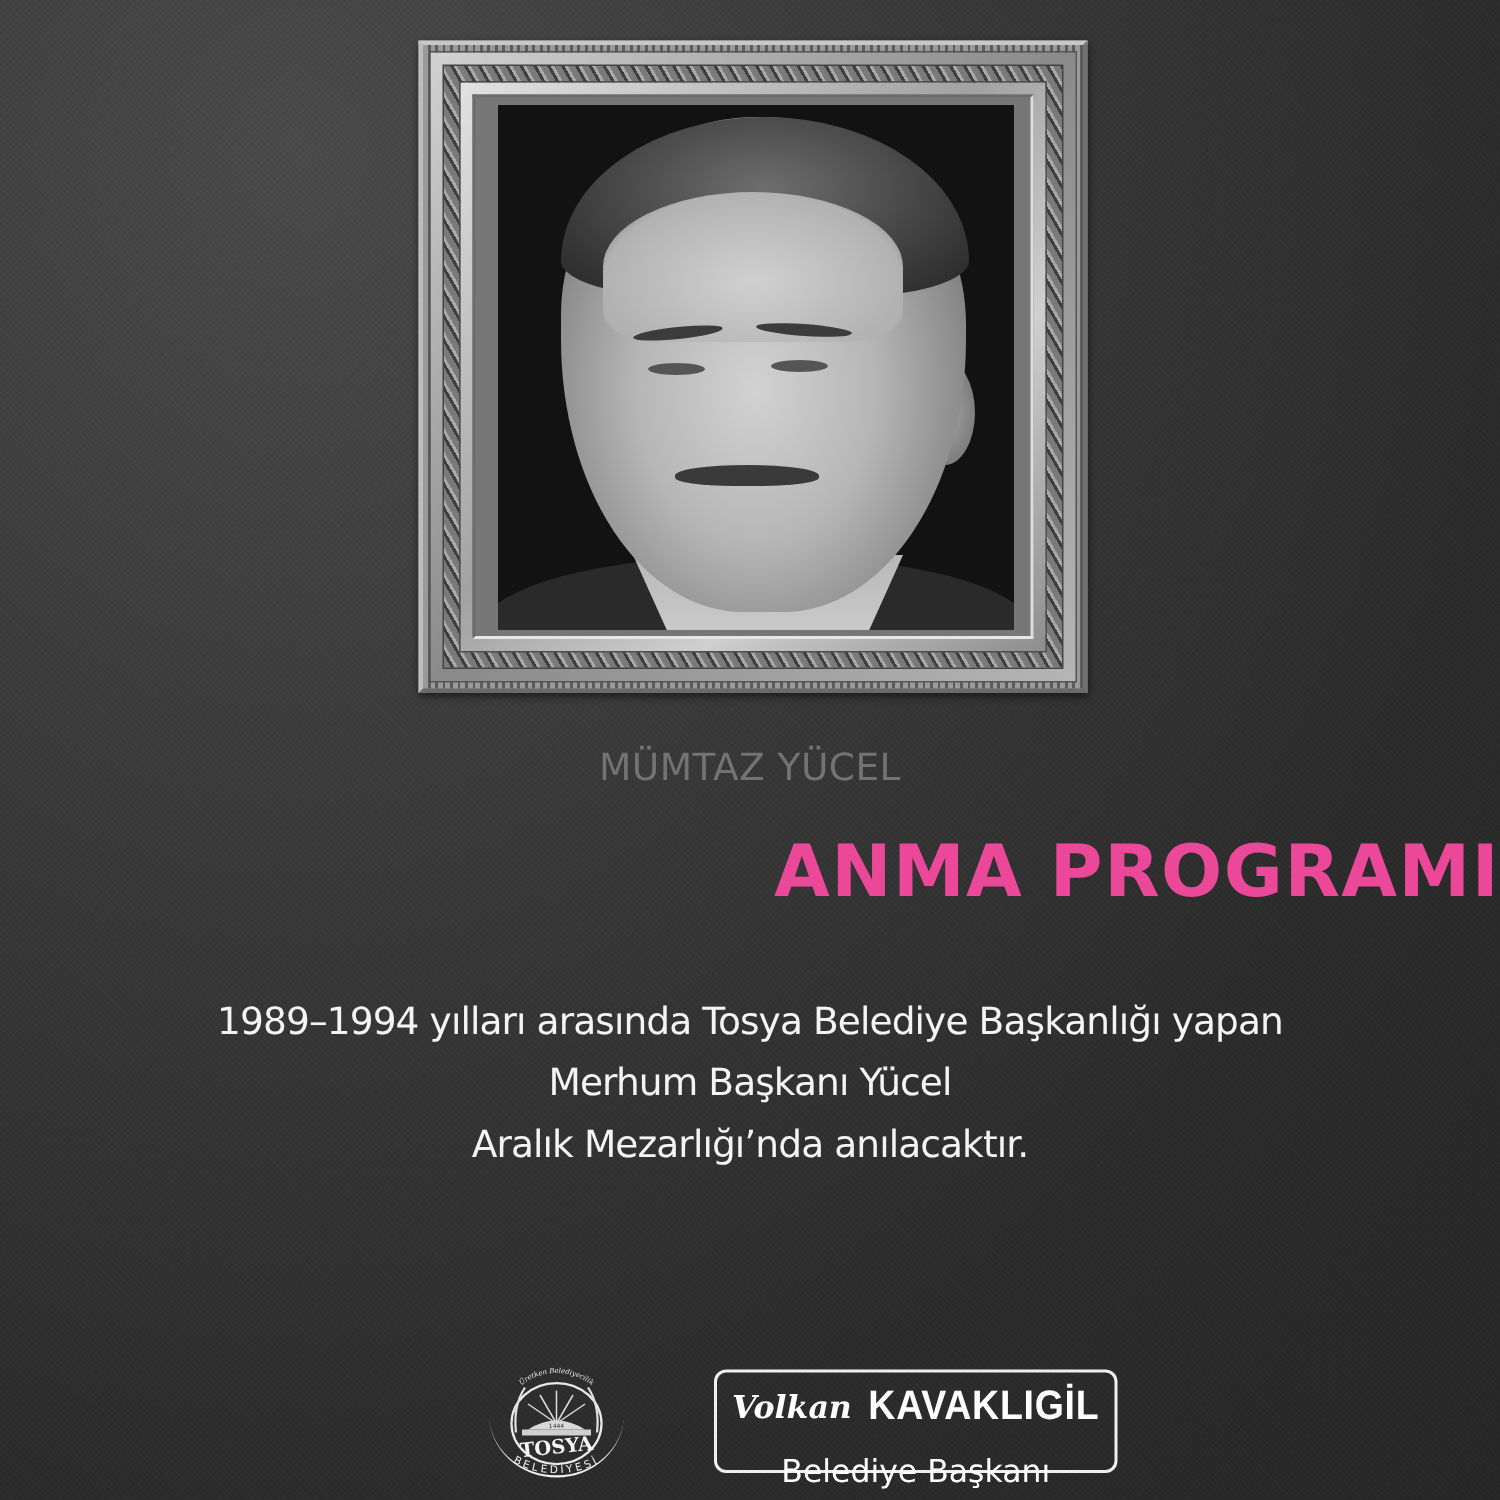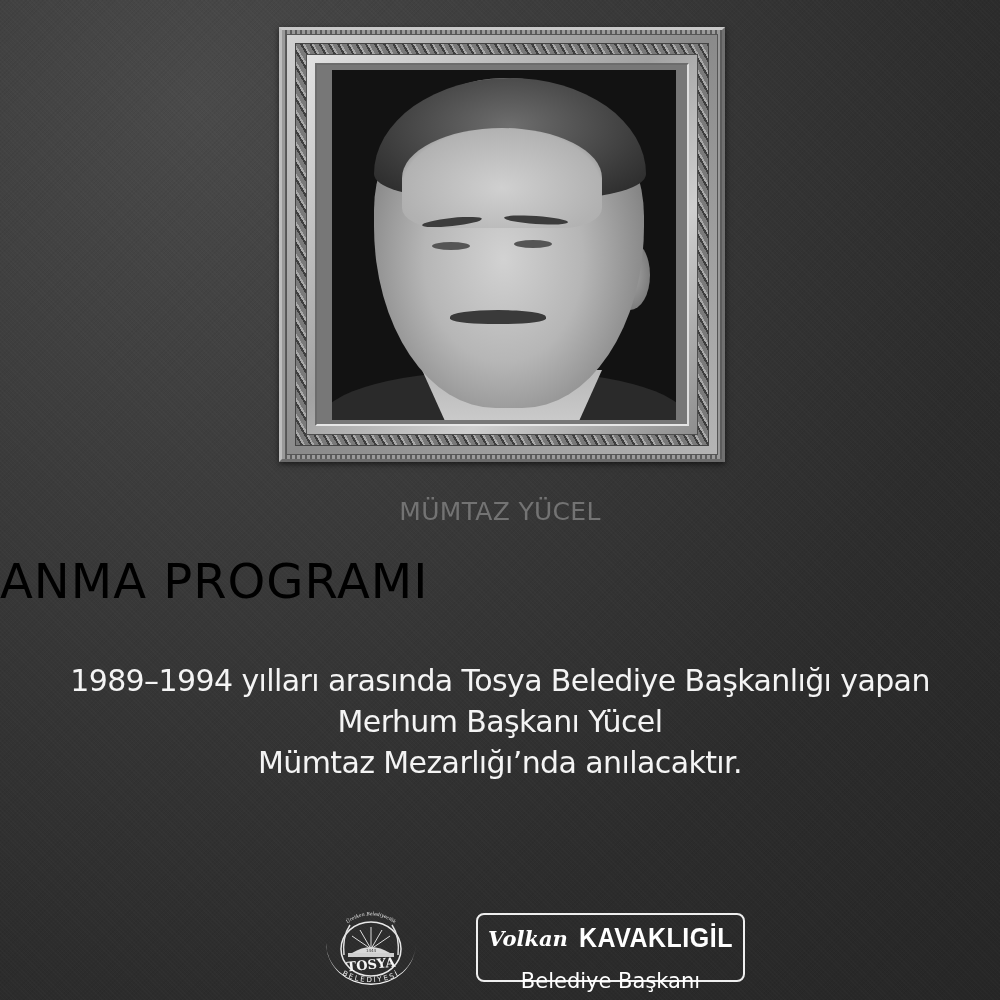--- a/index.html
+++ b/index.html
@@ -80,27 +80,27 @@
     background: #8f8f8f;
   }
 
   
   .subtitle {
     position: absolute; left: 0; right: 0; top: 497px; text-align: center;
     font-family: "DejaVu Sans", sans-serif; font-size: 25px; font-weight: 500;
     color: #737373; letter-spacing: 0.3px;
   }
   .title {
-    position: absolute; left: 0; right: 0; top: 553px; text-align: left;
-    font-family: "DejaVu Sans", sans-serif; font-size: 48px; font-weight: normal;
-    color: #000000; letter-spacing: 1px;
+    position: absolute; left: 0; right: 0; top: 553px; text-align: right;
+    font-family: "DejaVu Sans", sans-serif; font-size: 48px; font-weight: bold;
+    color: #ec4899; letter-spacing: 1px;
   }
   .body-text {
     position: absolute; left: 0; right: 0; top: 660px; text-align: center;
-    font-family: "DejaVu Sans", sans-serif; font-size: 30px; color: #f4f4f4;
+    font-family: "DejaVu Sans", sans-serif; font-size: 25px; color: #f4f4f4;
     line-height: 41px; letter-spacing: -0.6px;
   }
   .body-text div { white-space: nowrap; }
 
   
   .logo {
     position: absolute; left: 318px; top: 903px; width: 106px; height: 88px;
   }
 
   
@@ -148,21 +148,21 @@
     <div class="mustache"></div>
   </div>
 </div>
 
 <div class="subtitle">MÜMTAZ YÜCEL</div>
 <div class="title">ANMA PROGRAMI</div>
 
 <div class="body-text">
   <div>1989–1994 yılları arasında Tosya Belediye Başkanlığı yapan</div>
   <div>Merhum Başkanı Yücel</div>
-  <div>Mümtaz Mezarlığı’nda anılacaktır.</div>
+  <div>Aralık Mezarlığı’nda anılacaktır.</div>
 </div>
 
 <div class="logo">
   <svg width="106" height="88" viewBox="0 0 106 88">
     <defs>
       <path id="arcTop" d="M 22 30 A 34 30 0 0 1 84 30"></path>
       <path id="arcBot" d="M 12 60 A 44 30 0 0 0 94 60"></path>
     </defs>
 
     <path d="M 8 40 A 45 42 0 1 0 98 40 A 40 36 0 1 1 8 40 Z" fill="#f0f0f0"></path>

